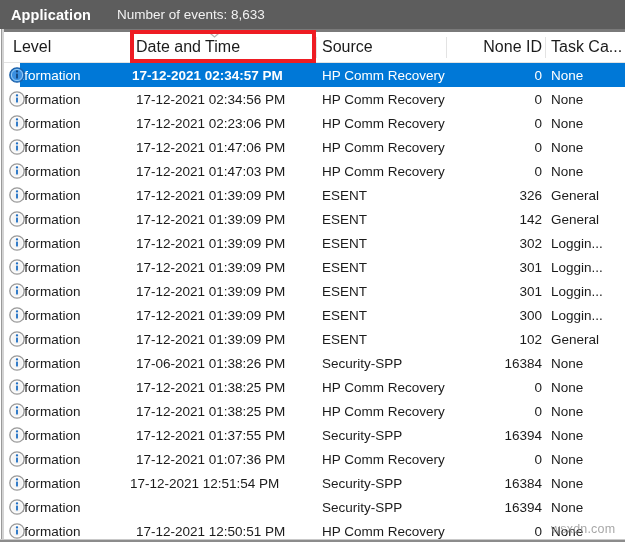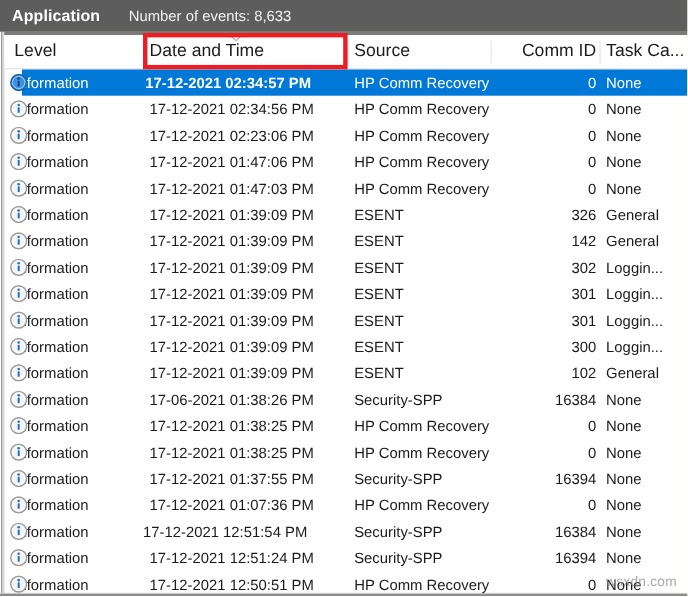--- a/index.html
+++ b/index.html
@@ -12,21 +12,21 @@
     height: 543px;
     overflow: hidden;
     font-family: "Liberation Sans", sans-serif;
     -webkit-font-smoothing: antialiased;
   }
 
   #app {
     position: relative;
     width: 625px;
     height: 543px;
-    background: #fef9c3;
+    background: #000000;
   }
 
   
   .titlebar {
     position: absolute;
     left: 0;
     top: 0;
     width: 625px;
     height: 29px;
     background: #5d5d5d;
@@ -232,21 +232,21 @@
         </div>
         <div class="sort-chevron" style="left: 206px; top: 1px;">
           <svg width="9" height="5" viewBox="0 0 9 5">
             <path d="M0.5 0.5 L4.5 4 L8.5 0.5" fill="none" stroke="#555" stroke-width="1.2"></path>
           </svg>
         </div>
         <div class="hcell" style="left: 318px; width: 130px;">
           <span>Source</span>
         </div>
         <div class="hcell num" style="left: 448px; width: 90px;">
-          <span>Comm ID</span>
+          <span>None ID</span>
         </div>
         <div class="hcell" style="left: 547px; width: 70px;">
           <span>Task Ca...</span>
         </div>
       </div>
 
     <div class="rows" id="rows-container">
         <div class="row selected">
           <div class="sel"></div>
           <div class="icon-info">
@@ -521,21 +521,20 @@
         <div class="row">
           <div class="icon-info">
             <svg width="16" height="16" viewBox="0 0 16 16">
               <circle cx="8" cy="8" r="7.2" fill="#f4f4f4" stroke="#9a9a9a" stroke-width="1.3"></circle>
               <circle cx="8" cy="8" r="5.6" fill="none" stroke="#ffffff" stroke-width="0.9"></circle>
               <rect x="7.1" y="6.4" width="1.8" height="5.2" rx="0.6" fill="#1f6fc4"></rect>
               <circle cx="8" cy="4.4" r="1.15" fill="#1f6fc4"></circle>
             </svg>
           </div>
           <div class="cell" style="left: 9px; width: 117px;">Information</div>
-          <div class="cell" style="left: 132px; width: 180px;">17-12-2021 12:51:24 PM</div>
           <div class="cell" style="left: 318px; width: 130px;">Security-SPP</div>
           <div class="cell num" style="left: 448px; width: 90px;">16394</div>
           <div class="cell" style="left: 547px; width: 70px;">None</div>
         </div>
         <div class="row">
           <div class="icon-info">
             <svg width="16" height="16" viewBox="0 0 16 16">
               <circle cx="8" cy="8" r="7.2" fill="#f4f4f4" stroke="#9a9a9a" stroke-width="1.3"></circle>
               <circle cx="8" cy="8" r="5.6" fill="none" stroke="#ffffff" stroke-width="0.9"></circle>
               <rect x="7.1" y="6.4" width="1.8" height="5.2" rx="0.6" fill="#1f6fc4"></rect>

